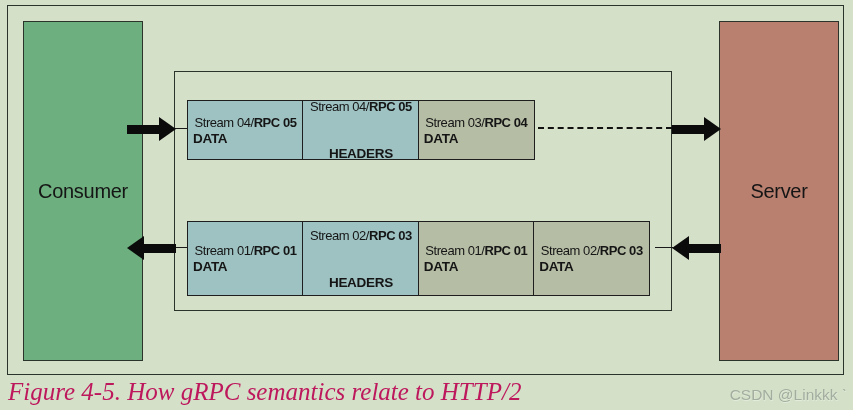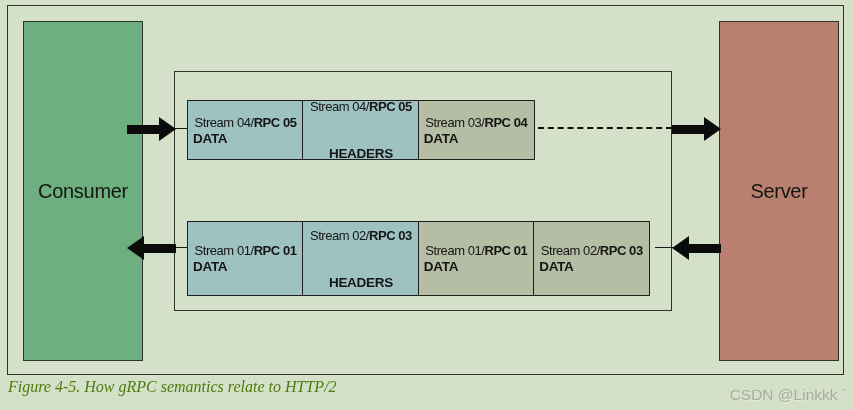--- a/index.html
+++ b/index.html
@@ -64,21 +64,21 @@
   .arrow.dir-right .head { border-left:17px solid var(--arrow-black,#0b0b0b); }
   .arrow.dir-left  .head { border-right:17px solid var(--arrow-black,#0b0b0b); }
   .arr-top-left     { left:127px; top:117px; width:49px; }
   .arr-top-right    { left:672px; top:117px; width:49px; }
   .arr-bottom-left  { left:127px; top:236px; width:49px; }
   .arr-bottom-right { left:672px; top:236px; width:49px; }
 
   .caption {
     position:absolute; left:8px; top:378px;
     font-family:"Liberation Serif", serif; font-style:italic;
-    font-size:16px; color:#4d7c0f; white-space:nowrap;
+    font-size:25px; color:#be185d; white-space:nowrap;
   }
   .watermark {
     position:absolute; right:6px; top:386px;
     font-size:15.5px; color:var(--watermark-gray,#a3ad9f);
     text-shadow:0.5px 0.5px 0 rgba(255,255,255,0.35);
     white-space:nowrap;
   }
 </style>
 </head>
 <body>

